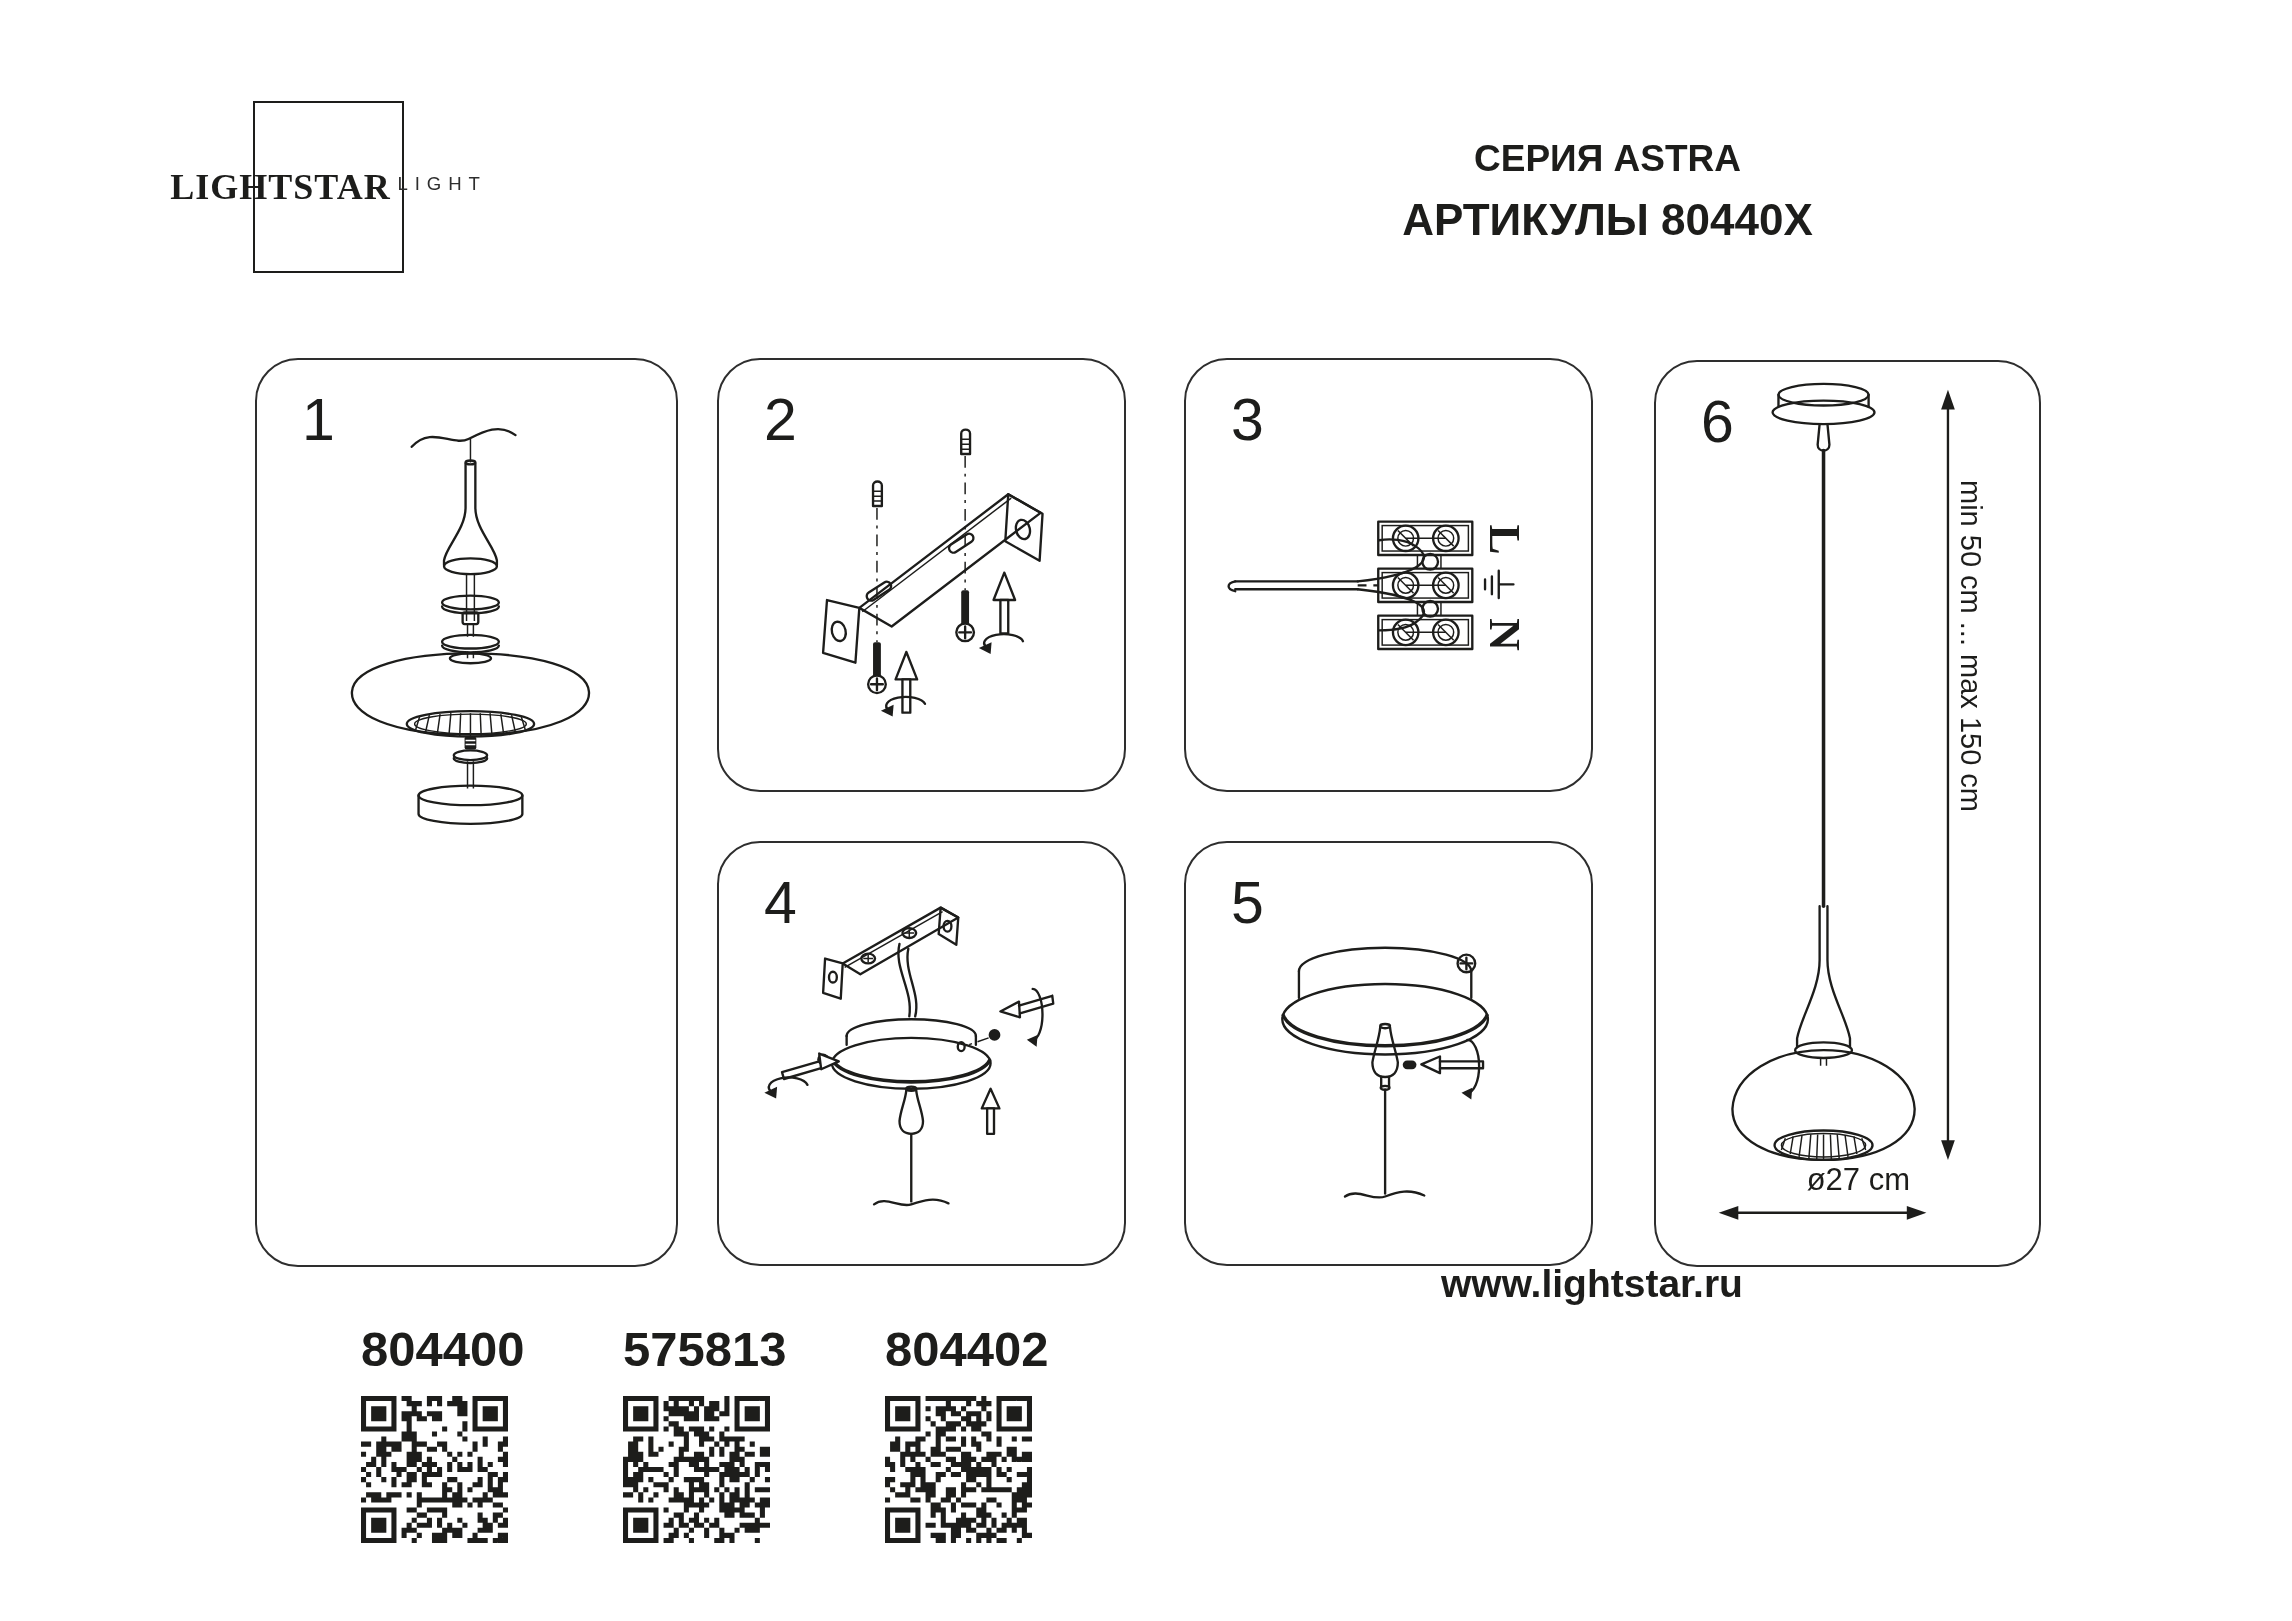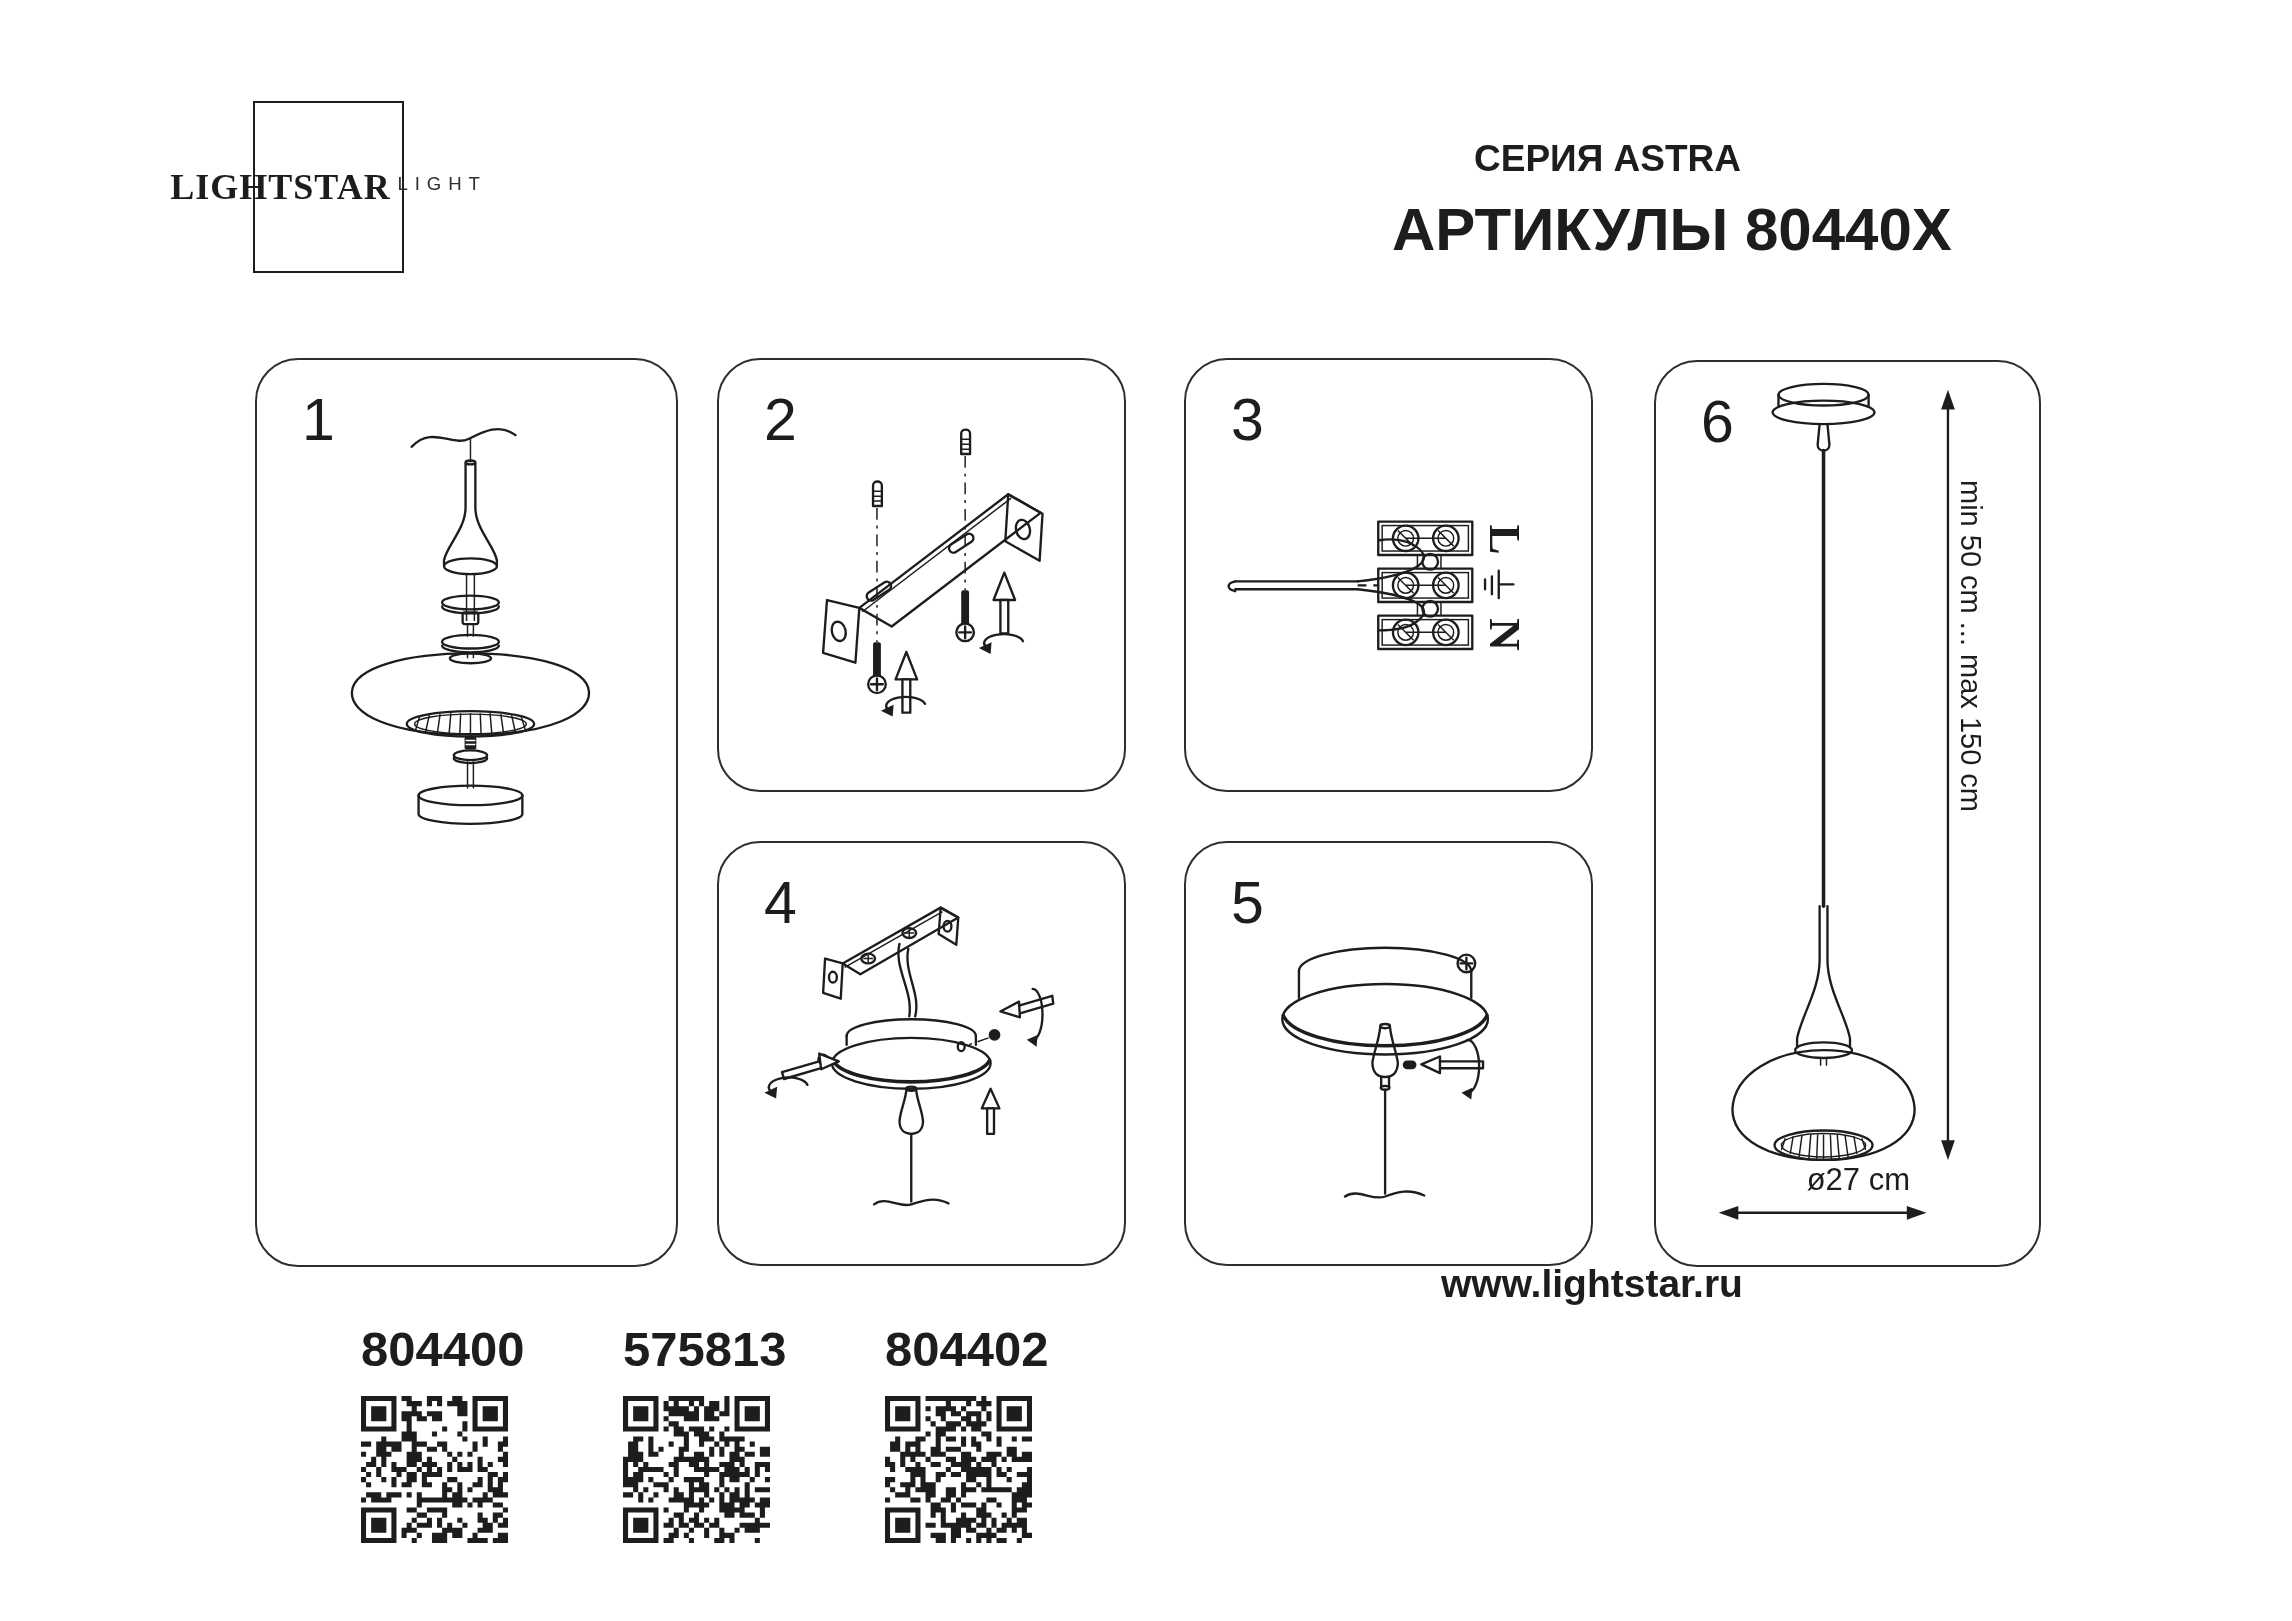--- a/index.html
+++ b/index.html
@@ -16,21 +16,21 @@
   .logo-group{font-size:18.6px;letter-spacing:6.9px;margin:2px 0 7.8px 6.9px;color:#2e2e2e;}
   .flag{width:110px;height:8.8px;display:flex;}
   .flag .g{flex:1;background:#44a24a;}
   .flag .w{flex:1;background:#fff;border-top:2px solid #d6352b;border-bottom:2px solid #d6352b;box-sizing:border-box;}
   .flag .r{flex:1;background:#d6352b;}
   .title{position:absolute;left:385px;top:120px;font-size:47px;font-weight:700;
          line-height:1.24;letter-spacing:0px;white-space:nowrap;}
   .series{position:absolute;left:1392px;top:138px;width:431px;text-align:center;
           font-size:37px;font-weight:700;white-space:nowrap;}
   .articles{position:absolute;left:1392px;top:195px;width:431px;text-align:center;
-            font-size:60px;font-weight:700;white-space:nowrap;}
+            font-size:44px;font-weight:700;white-space:nowrap;}
   
   .panel{position:absolute;border:2.9px solid #2e2e2e;border-radius:43px;background:#fff;box-sizing:border-box;}
   .panel svg{position:absolute;left:0;top:0;}
   .num{position:absolute;left:45px;top:25.5px;font-size:59px;color:#1d1d1b;}
   
   .s{stroke:#1d1d1b;stroke-width:2.4;fill:none;stroke-linecap:round;stroke-linejoin:round;}
   .b{stroke:#1d1d1b;stroke-width:3.6;fill:none;stroke-linecap:round;}
   .th{stroke:#1d1d1b;stroke-width:1.5;fill:none;}
   .dd{stroke:#1d1d1b;stroke-width:1.5;fill:none;stroke-dasharray:12 6 3 6;}
   .da{stroke:#1d1d1b;stroke-width:2.4;fill:none;stroke-dasharray:9 7;}

